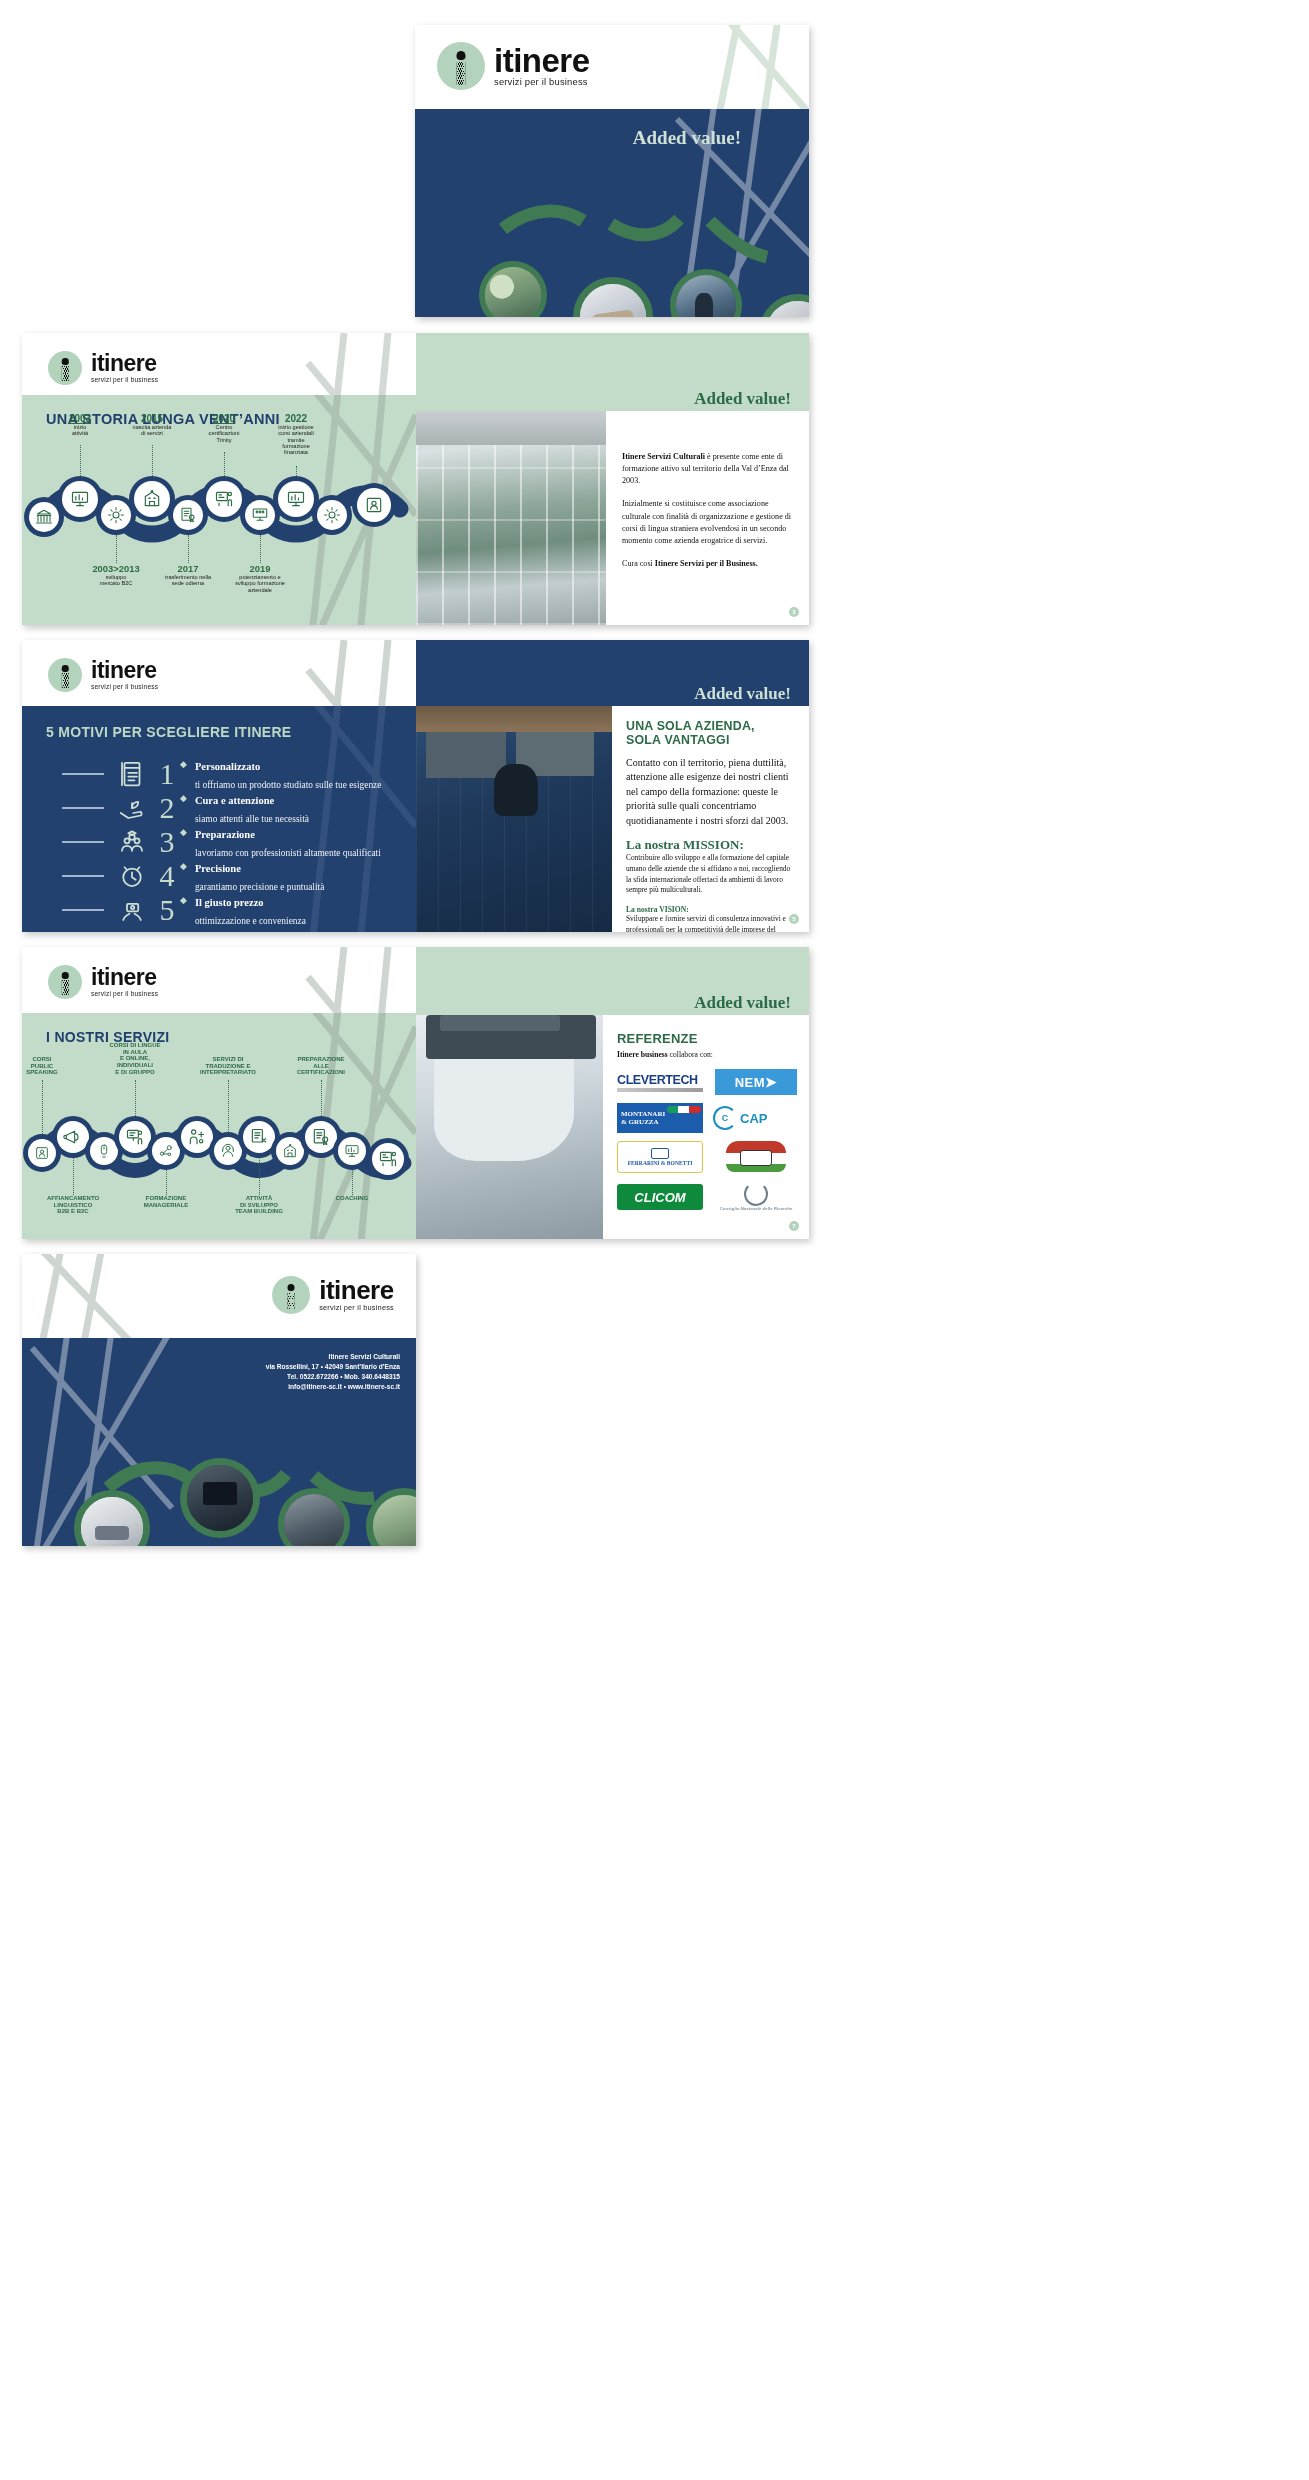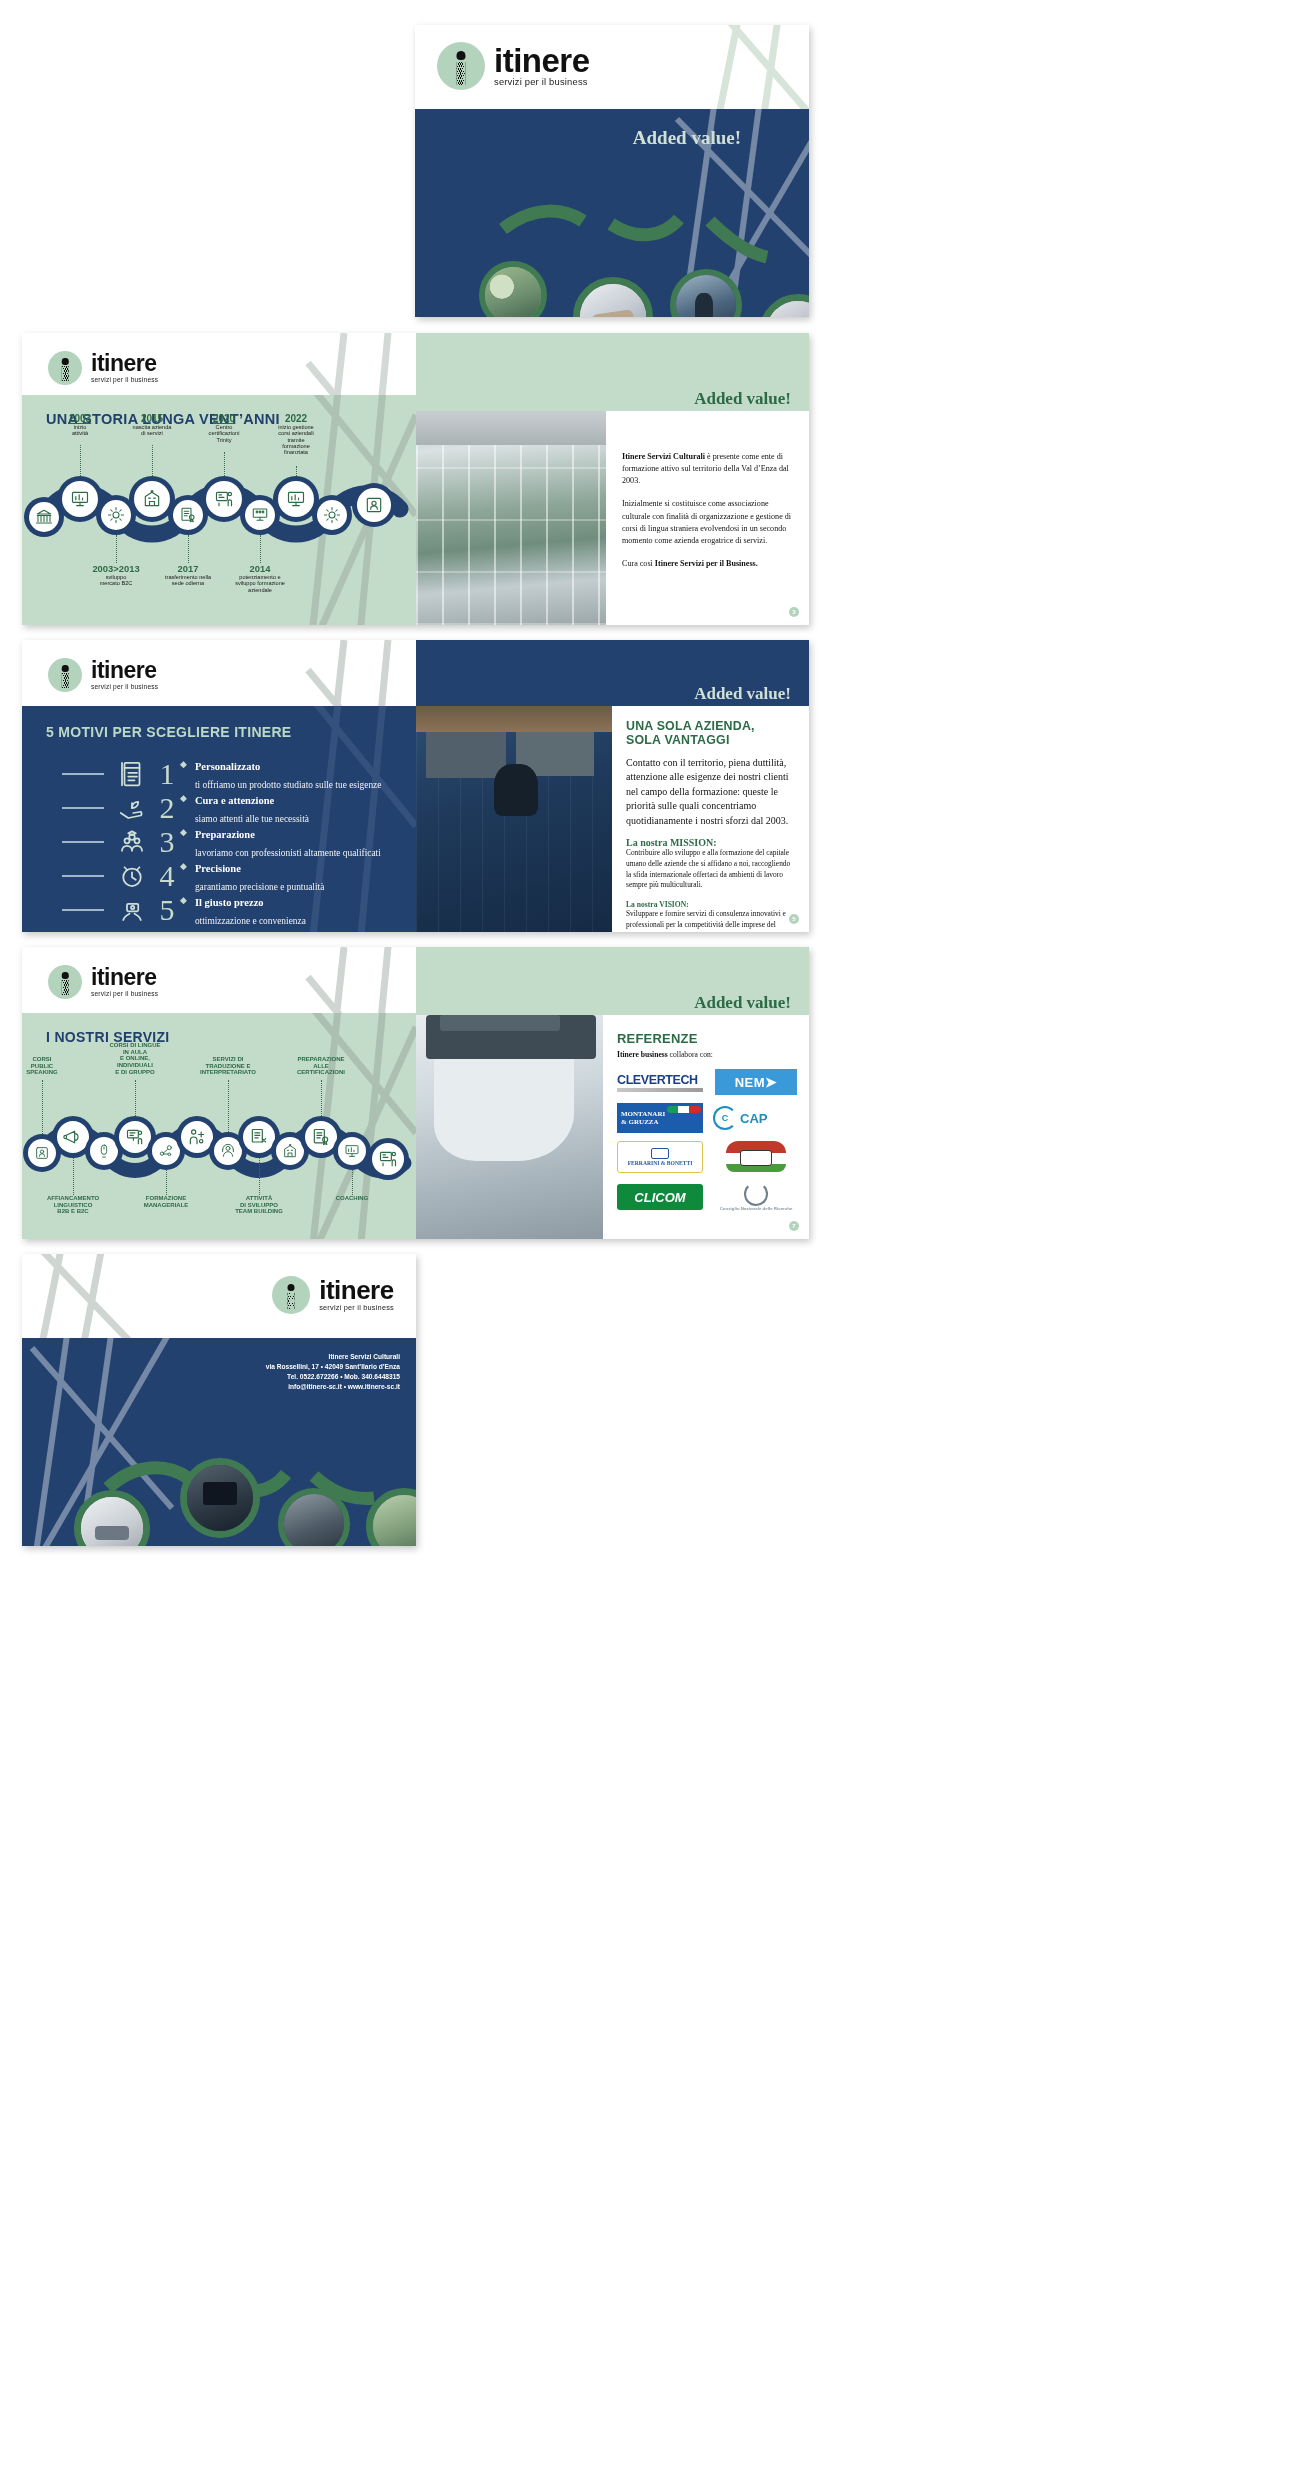--- a/index.html
+++ b/index.html
@@ -301,21 +301,21 @@
           <div class="dotline" style="left: 94px; top: 140px; height: 28px;"></div>
           <div class="lbl" style="left: 116px; top: 168px; width: 100px; font-size: 5.6px;">
             <div class="yr" style="font-size:9.4px;">2017</div>
                  <div class="tx">
               <div>trasferimento nella</div>
               <div>sede odierna</div>
             </div>
           </div>
           <div class="dotline" style="left: 166px; top: 140px; height: 28px;"></div>
           <div class="lbl" style="left: 188px; top: 168px; width: 100px; font-size: 5.6px;">
-            <div class="yr" style="font-size:9.4px;">2014</div>
+            <div class="yr" style="font-size:9.4px;">2019</div>
                  <div class="tx">
               <div>potenziamento e</div>
               <div>sviluppo formazione</div>
               <div>aziendale</div>
             </div>
           </div>
           <div class="dotline" style="left: 238px; top: 140px; height: 28px;"></div>
         </div>
     </div>
   </div>
@@ -467,21 +467,21 @@
         <div style="position:absolute;inset:0;background:repeating-linear-gradient(90deg,rgba(255,255,255,.06) 0 1px,transparent 1px 22px);"></div>
         <div style="position:absolute;left:10px;bottom:0;width:80px;height:72px;background:#51606a;border-radius:8px 8px 0 0;"></div>
         <div style="position:absolute;left:100px;bottom:0;width:78px;height:70px;background:#5d6b73;border-radius:8px 8px 0 0;"></div>
         <div style="position:absolute;left:78px;top:58px;width:44px;height:52px;background:#16202b;border-radius:40% 40% 18% 18%;"></div>
         <div style="position:absolute;left:0;bottom:0;width:196px;height:26px;background:linear-gradient(180deg,#6d5a45,#8a7358);"></div>
       </div>
       <div style="position:relative;flex:1;padding:14px 12px 0 14px;border-radius:17px;">
         <div class="title-gr" style="font-size:12.4px;line-height:1.12;">UNA SOLA AZIENDA,</div>
         <div class="title-gr" style="font-size:12.4px;line-height:1.12;margin-bottom:8px;">SOLA VANTAGGI</div>
         <p class="body-serif" style="margin:0 0 9px;font-size:10px;line-height:1.45;">Contatto con il territorio, piena duttilità, attenzione alle esigenze dei nostri clienti nel campo della formazione: queste le priorità sulle quali concentriamo quotidianamente i nostri sforzi dal 2003.</p>
-        <div class="body-serif" style="color:#2c6b46;font-weight:700;font-size:10px;">La nostra MISSION:</div>
+        <div class="body-serif" style="color:#2c6b46;font-weight:700;font-size:13px;">La nostra MISSION:</div>
         <p class="body-serif" style="margin:0 0 9px;font-size:7.4px;line-height:1.45;">Contribuire allo sviluppo e alla formazione del capitale umano delle aziende che si affidano a noi, raccogliendo la sfida internazionale offertaci da ambienti di lavoro sempre più multiculturali.</p>
         <div class="body-serif" style="color:#2c6b46;font-weight:700;font-size:7.6px;">La nostra VISION:</div>
         <p class="body-serif" style="margin:0;font-size:7.4px;line-height:1.45;">Sviluppare e fornire servizi di consulenza innovativi e professionali per la competitività delle imprese del territorio.</p>
       </div>
     </div>
     <div class="pagenum" style="right:10px;bottom:8px;width:10px;height:10px;font-size:6px;">5</div>
   </div>
 </div>
 
 <div class="slide" style="left:22px;top:947px;width:787px;height:292px;">

